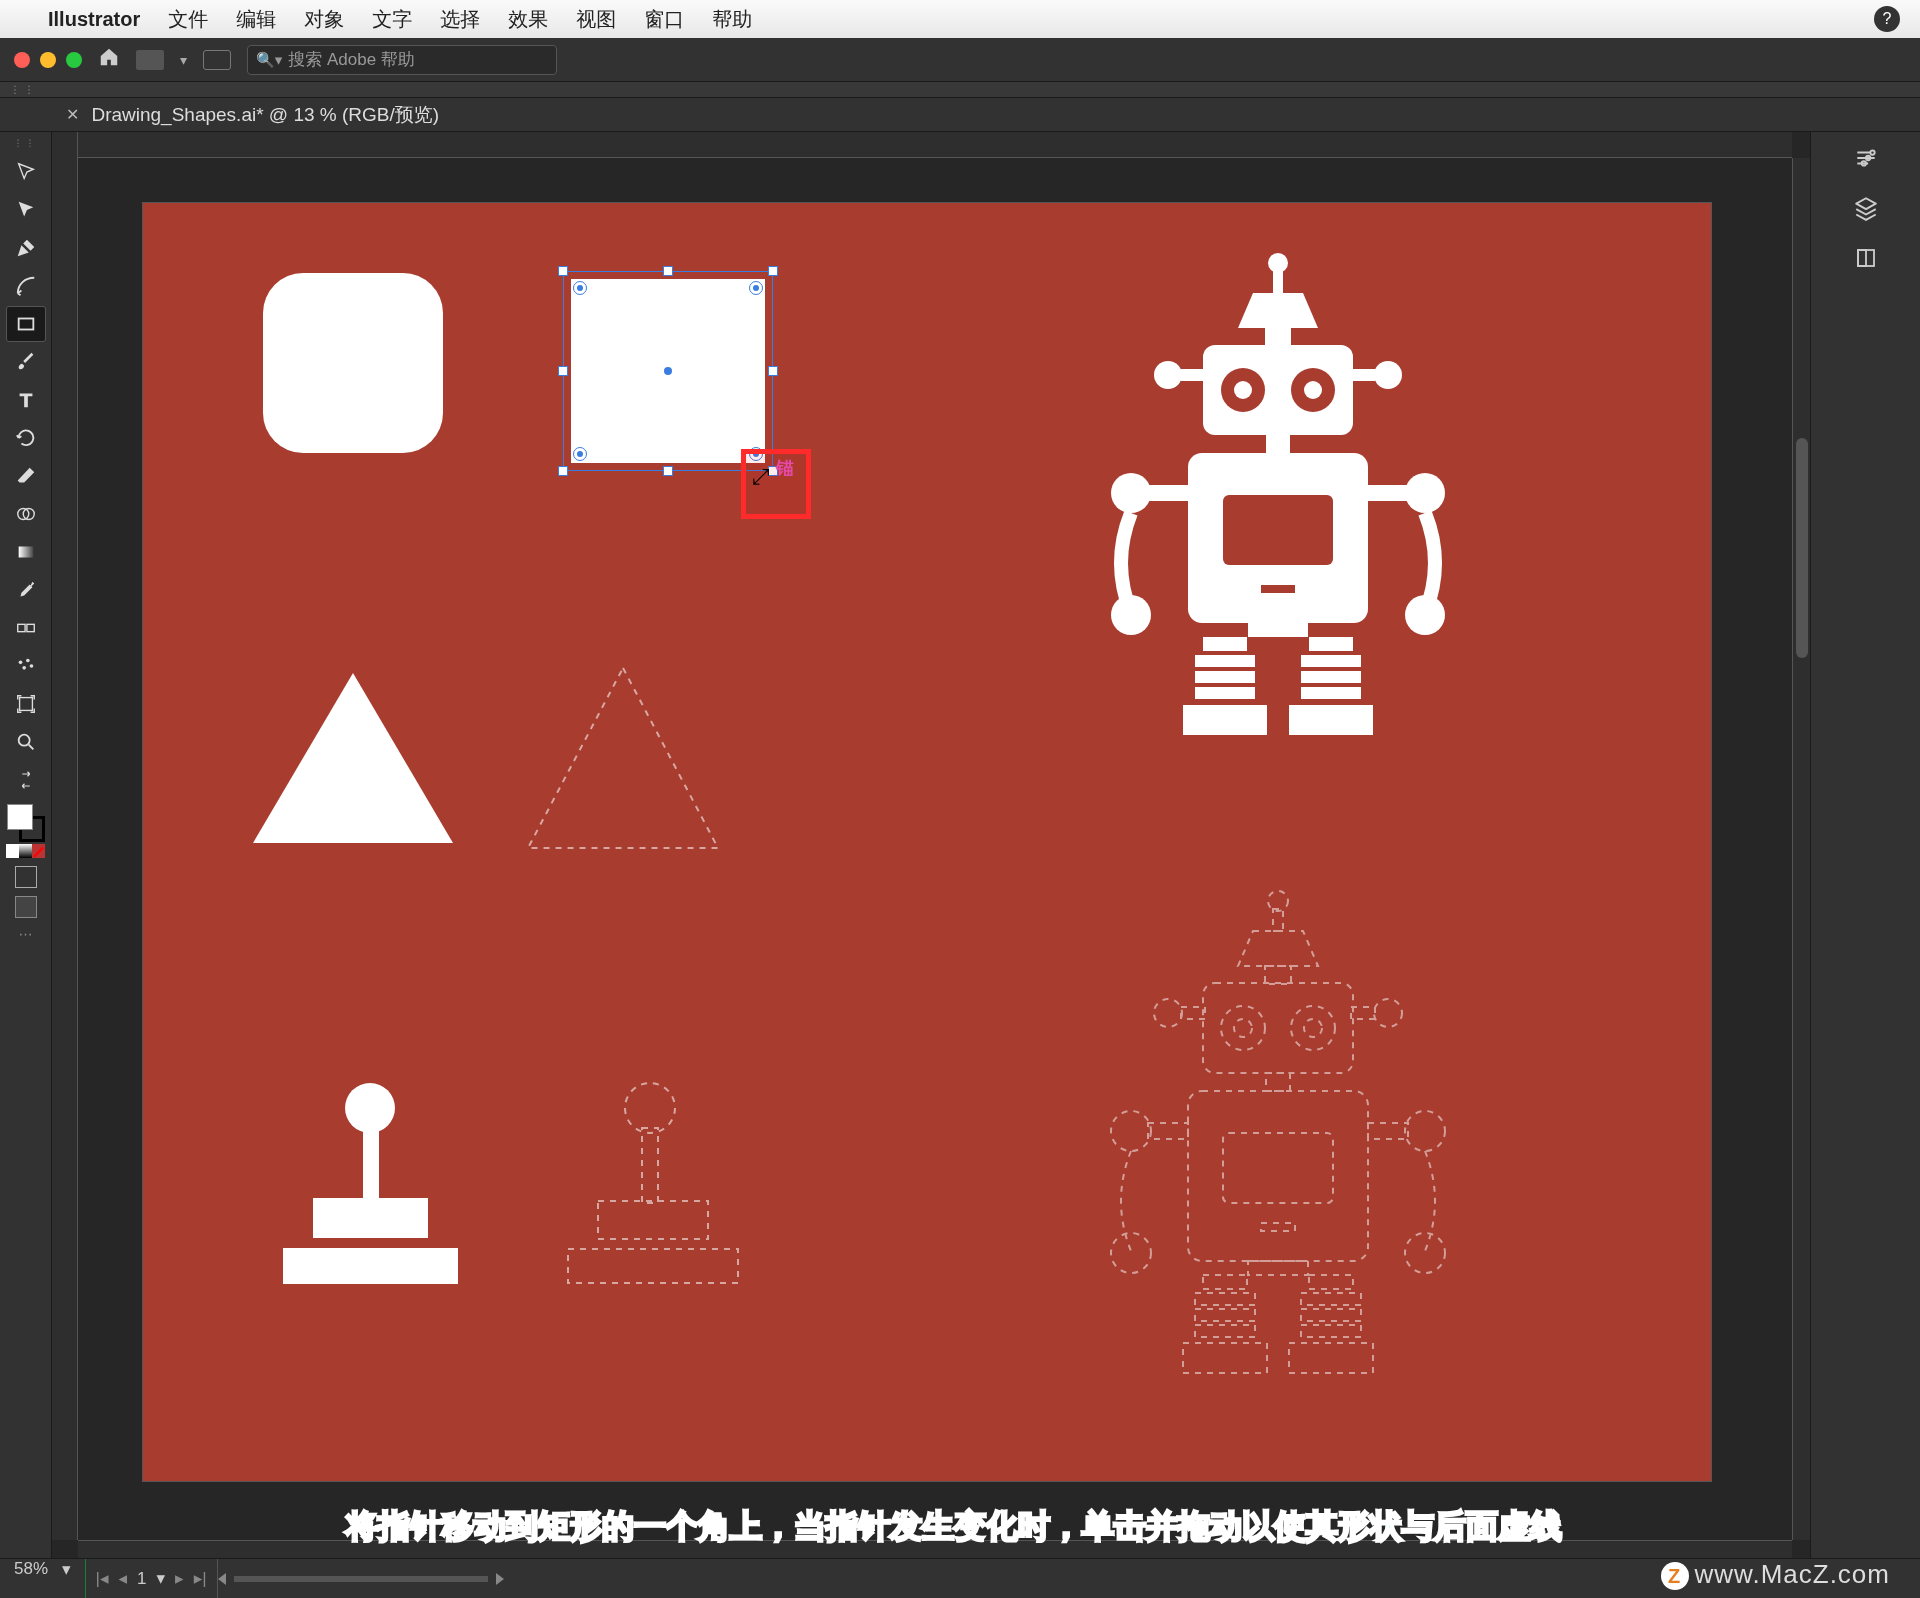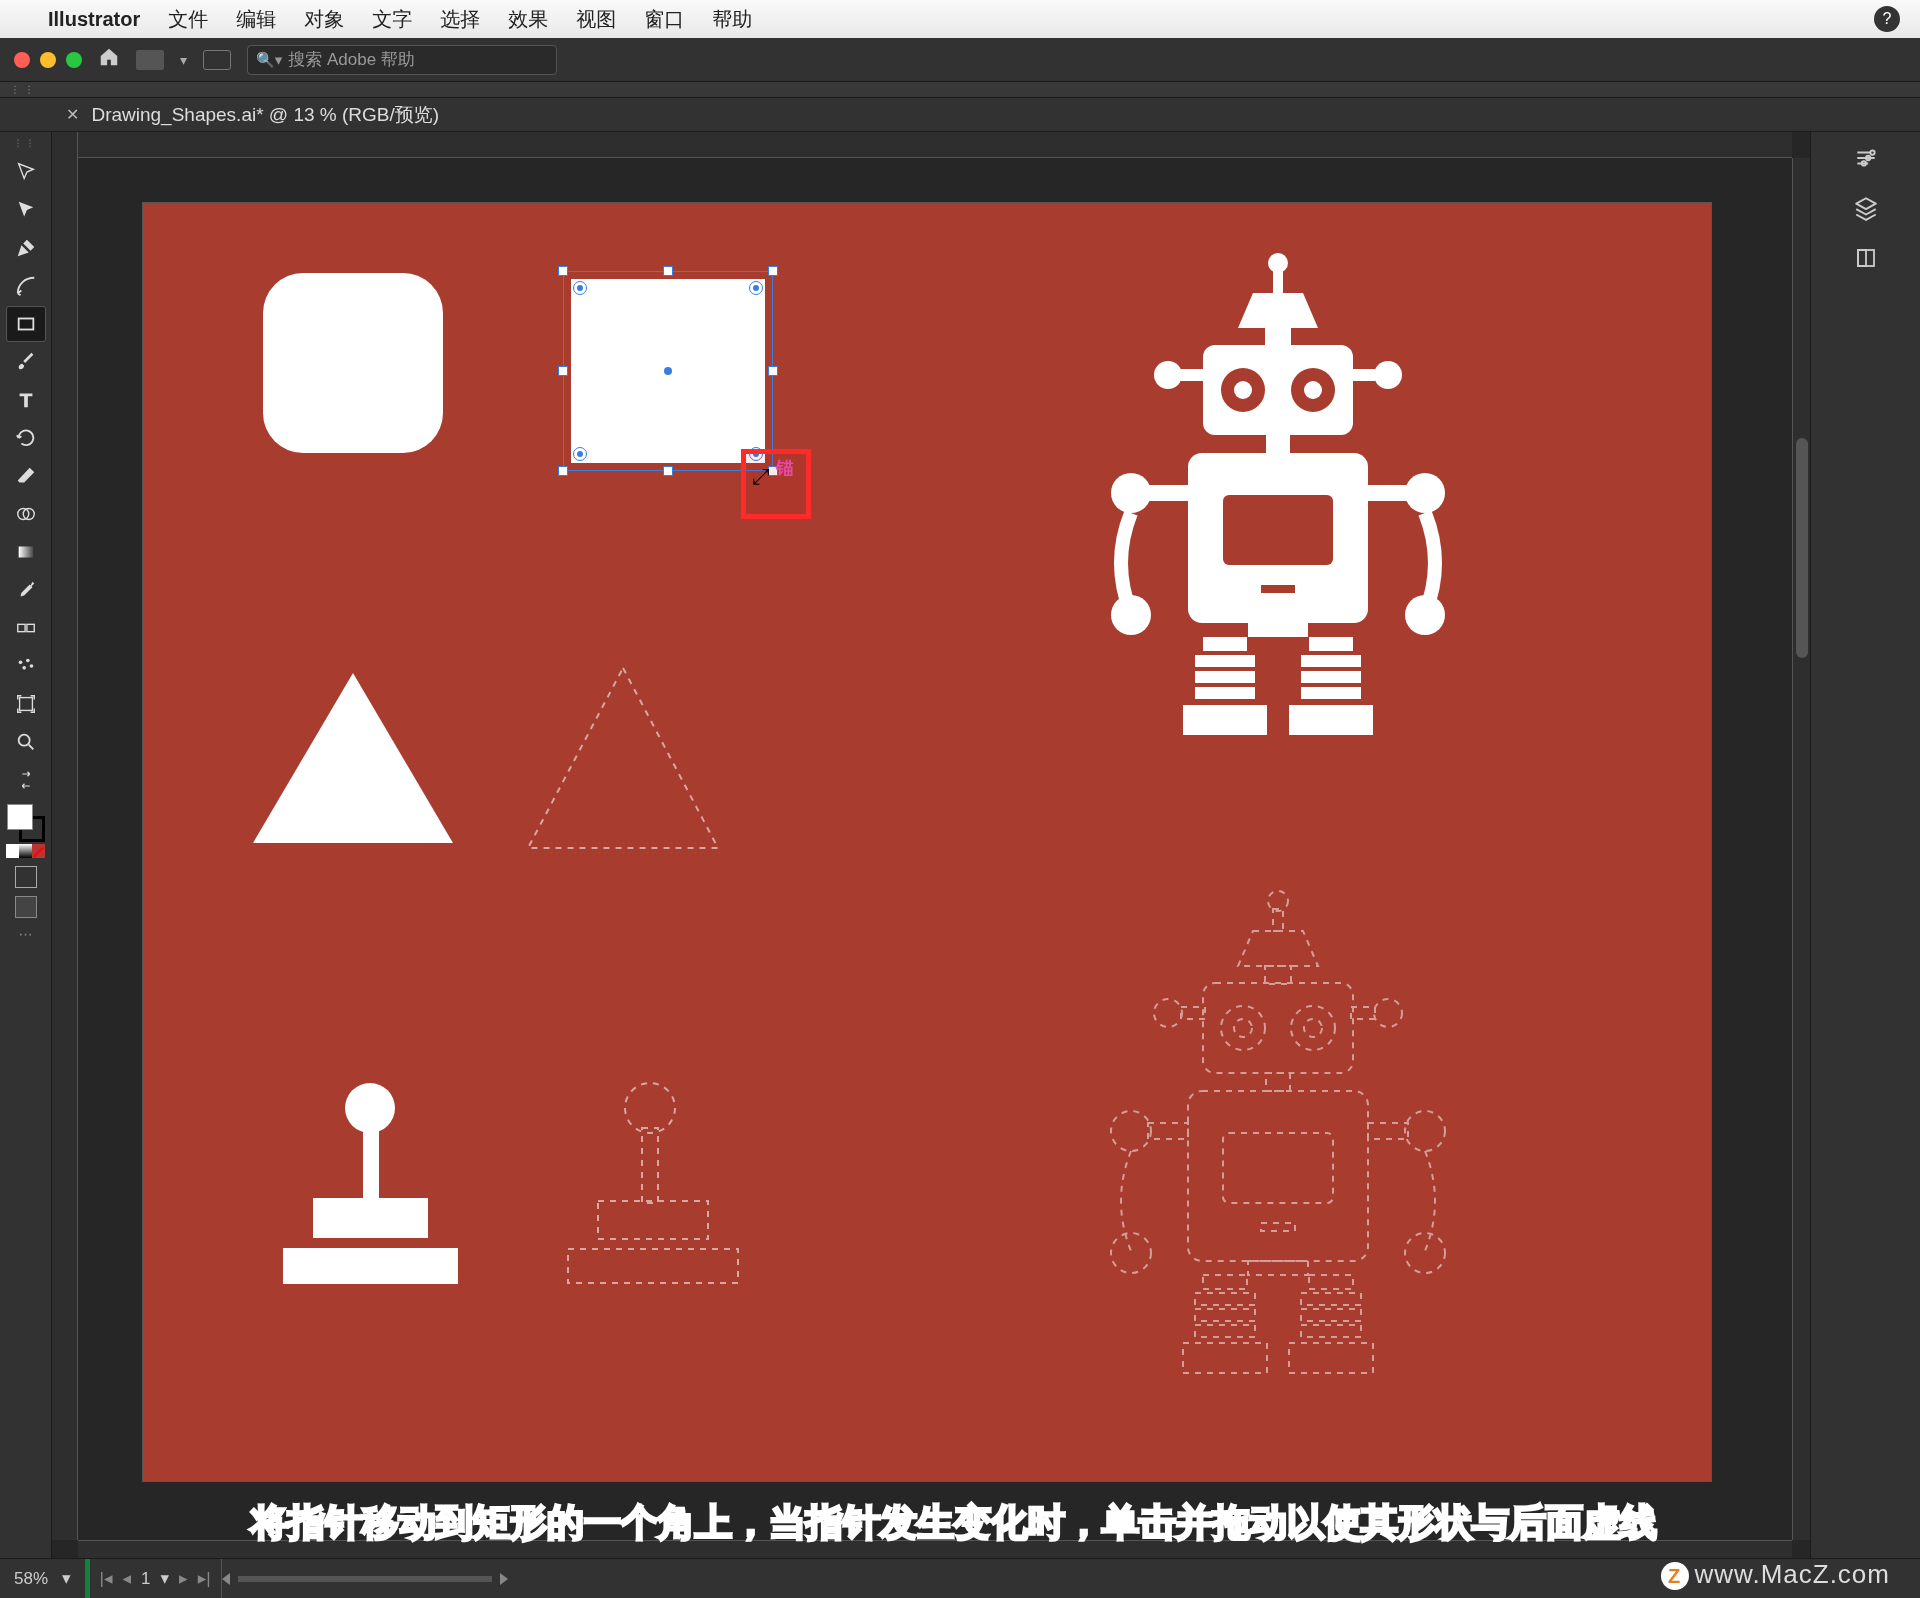--- a/index.html
+++ b/index.html
@@ -103,32 +103,32 @@
 .scroll-v { position: absolute; right: 0; top: 26px; bottom: 18px; width: 18px; background: #2e2e2e; border-left: 1px solid #555; }
 .scroll-v .thumb { position: absolute; left: 3px; width: 12px; top: 280px; height: 220px; background: #555; border-radius: 6px; }
 .scroll-h { position: absolute; left: 26px; right: 18px; bottom: 0; height: 18px; background: #2e2e2e; border-top: 1px solid #555; }
 
 
 .right-panel { width: 110px; background: #323232; border-left: 1px solid #1a1a1a; display: flex; flex-direction: column; align-items: center; padding-top: 12px; gap: 22px; color: #ccc; }
 .right-panel .picon { width: 28px; height: 28px; display: flex; align-items: center; justify-content: center; }
 
 
 .statusbar { position: absolute; left: 0; right: 0; bottom: 0; height: 40px; background: #323232; border-top: 1px solid #1a1a1a; display: flex; align-items: center; color: #ccc; font-size: 17px; }
-.statusbar .zoom { padding: 0 14px; display: flex; align-items: center; gap: 14px; border-right: 5px solid #15803d; height: 100%; }
+.statusbar .zoom { padding: 0 14px; display: flex; gap: 14px; border-right: 1px solid #15803d; height: 100%; }
 .statusbar .artnav { padding: 0 10px; display: flex; align-items: center; gap: 10px; border-right: 1px solid #555; height: 100%; }
 .statusbar .artnav .btn { color: #888; }
 .statusbar .tool-name { flex: 1; text-align: center; }
 .statusbar .sl { width: 300px; display: flex; align-items: center; gap: 8px; padding-right: 14px; }
 .statusbar .sl .tri { width: 0; height: 0; border-top: 6px solid transparent; border-bottom: 6px solid transparent; }
 .statusbar .sl .tri.l { border-right: 8px solid #888; }
 .statusbar .sl .tri.r { border-left: 8px solid #888; }
 .statusbar .sl .track { flex: 1; height: 6px; background: #555; }
 
 
-.caption { position: absolute; left: 0; right: 12px; bottom: 50px; text-align: center; font-size: 37px; font-weight: 900; color: #86efac; -webkit-text-stroke: 3px #fff; text-stroke: 3px #fff; line-height: 1.35; pointer-events: none; padding: 0 40px; }
+.caption { position: absolute; left: 0; right: 12px; bottom: 50px; text-align: center; font-size: 32px; font-weight: 900; color: #86efac; -webkit-text-stroke: 3px #fff; text-stroke: 3px #fff; line-height: 1.35; pointer-events: none; padding: 0 40px; }
 .watermark { position: absolute; right: 30px; bottom: 8px; color: #ddd; font-size: 26px; letter-spacing: 1px; }
 .watermark .z { display: inline-flex; width: 28px; height: 28px; border-radius: 50%; background: #fff; color: #e67e22; align-items: center; justify-content: center; font-weight: bold; margin-right: 6px; font-size: 20px; }
 </style>
 </head>
 <body>
 
 <div class="mac-menubar">
   <span class="apple"></span>
   <span class="appname">Illustrator</span>
   <span>文件</span>

